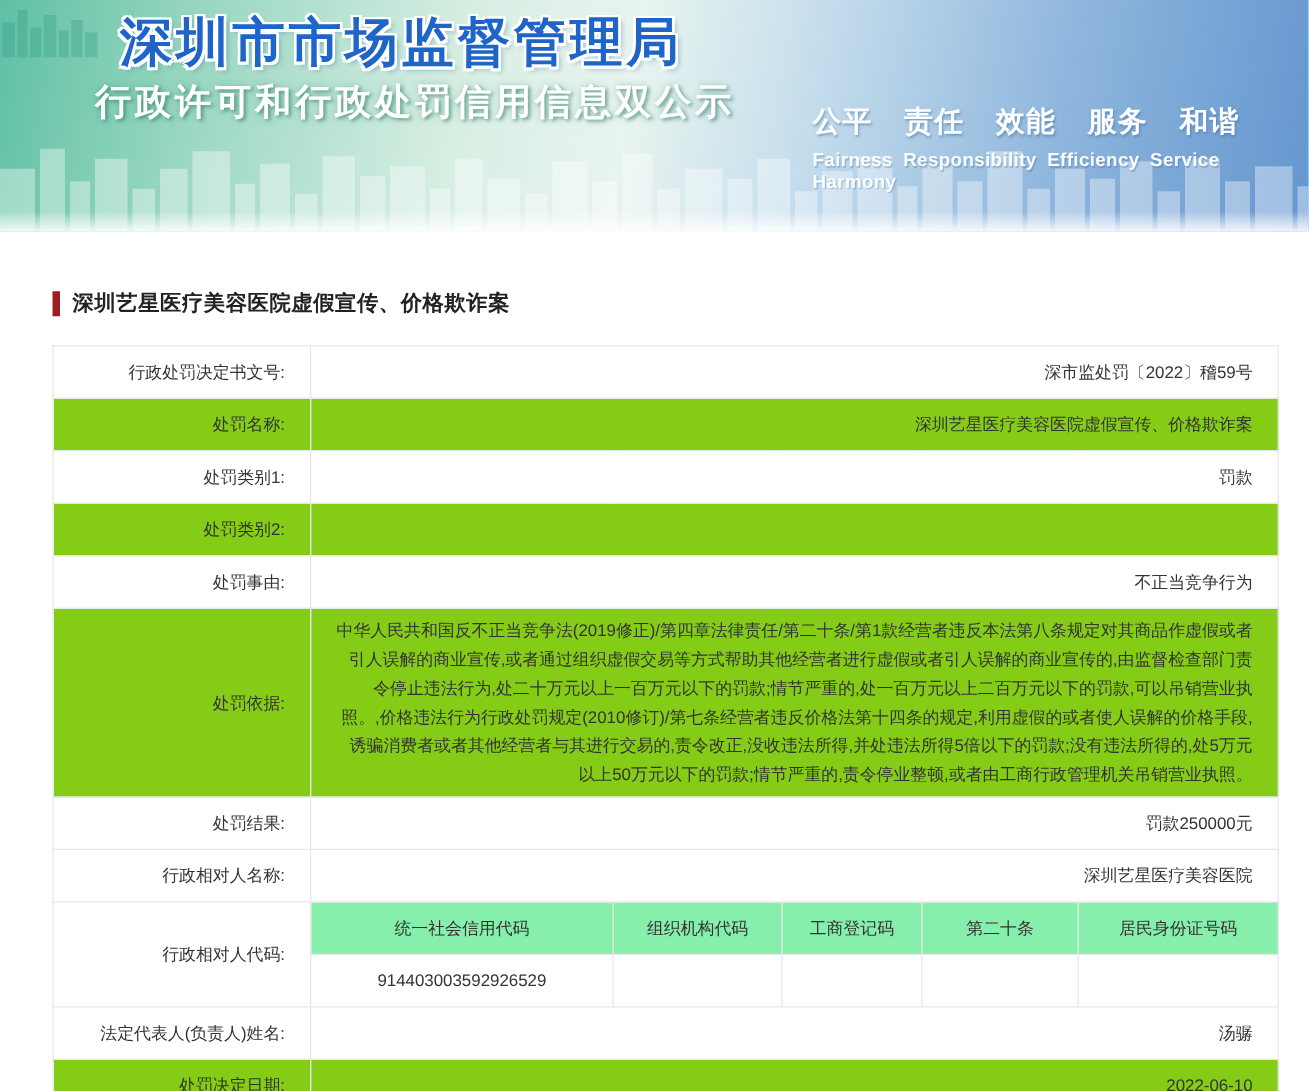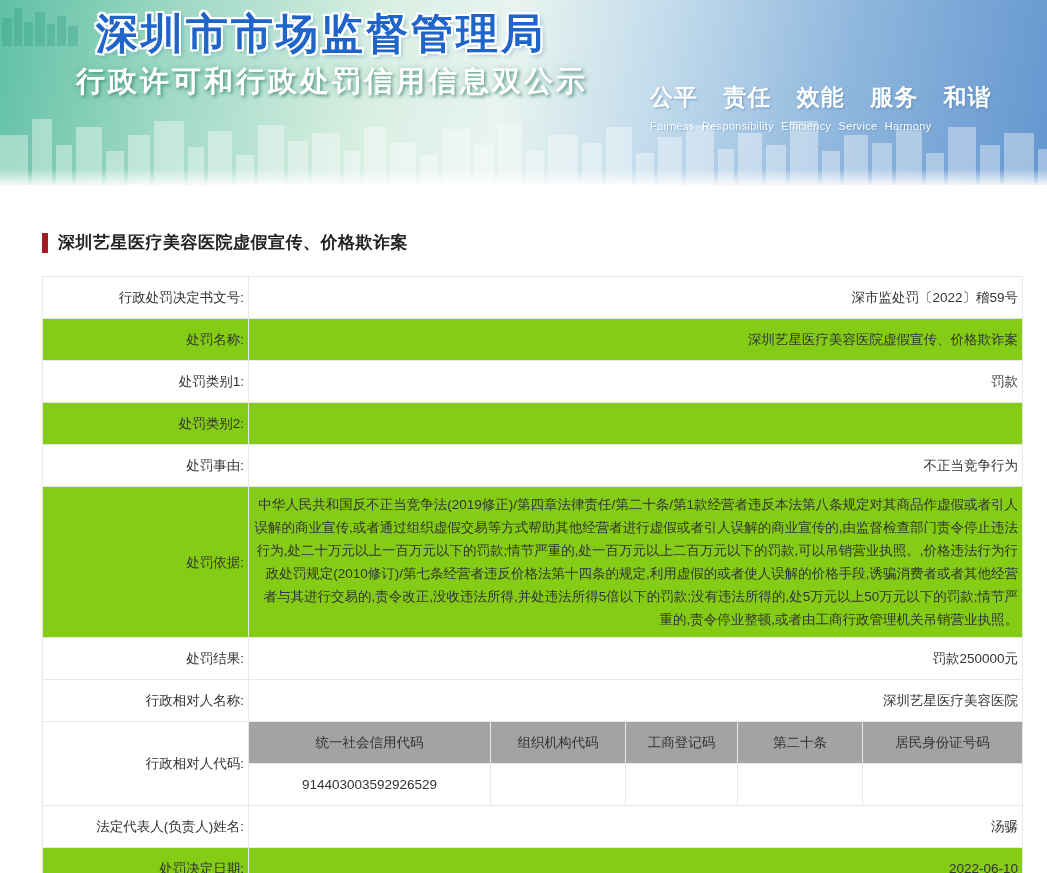--- a/index.html
+++ b/index.html
@@ -51,23 +51,24 @@
   .slogan {
     position: absolute; left: 650px; top: 82px; width: 360px;
   }
   .slogan-cn {
     font-size: 23px; font-weight: bold; color: #ffffff;
     word-spacing: 18px; letter-spacing: 1px;
     text-shadow: 1px 1px 2px rgba(60,110,160,.5);
   }
   .slogan-en {
     margin-top: 7px;
-    font-size: 11px; color: #ffffff; opacity: .95;
+    font-size: 15px; color: #ffffff; opacity: .95;
     word-spacing: 4px; letter-spacing: .3px;
     text-shadow: 1px 1px 1px rgba(60,110,160,.4);
+    font-weight: bold;
   }
 
   
   .content { padding: 0 25px 0 42px; }
   .page-title-row {
     margin-top: 46px;
     display: flex; align-items: center; gap: 10px;
   }
   .red-bar { width: 6px; height: 20px; background: #9e1c22; flex: 0 0 auto; }
   .page-title { font-size: 17px; font-weight: bold; color: #222; letter-spacing: .5px; }
@@ -75,30 +76,30 @@
   table.info {
     margin-top: 22px;
     width: 980px;
     border-collapse: collapse;
     table-layout: fixed;
   }
   table.info td {
     border: 1px solid #e8e8e8;
     font-size: 13.5px; color: #333;
     height: 42px;
-    padding: 6px 4px;
+    padding: 6px 20px;
     background: #ffffff;
     word-break: break-all;
     line-height: 23px;
   }
   td.label { text-align: right; padding-right: 14px; white-space: nowrap; }
   td.value { text-align: right; padding-left: 16px; }
   tr.alt td { background: #84cc16; }
   td.sub { text-align: center; padding: 6px 4px; }
-  tr.code-head td.sub { background: #a3a3a3; }
+  tr.code-head td.sub { background: #86efac; }
   td.basis { line-height: 23px; padding-top: 9px; padding-bottom: 9px; }
 </style>
 </head>
 <body>
 
 <header class="site-header">
   <svg class="corner-city" viewBox="0 0 90 46" preserveAspectRatio="none">
     <g fill="#2f9c82" opacity="0.6">
       <rect x="2" y="18" width="10" height="28"></rect>
       <rect x="14" y="8" width="8" height="38"></rect>

